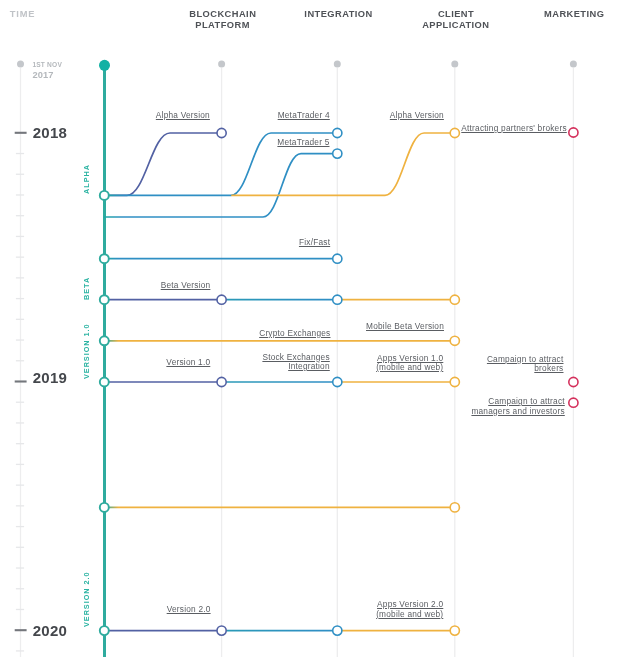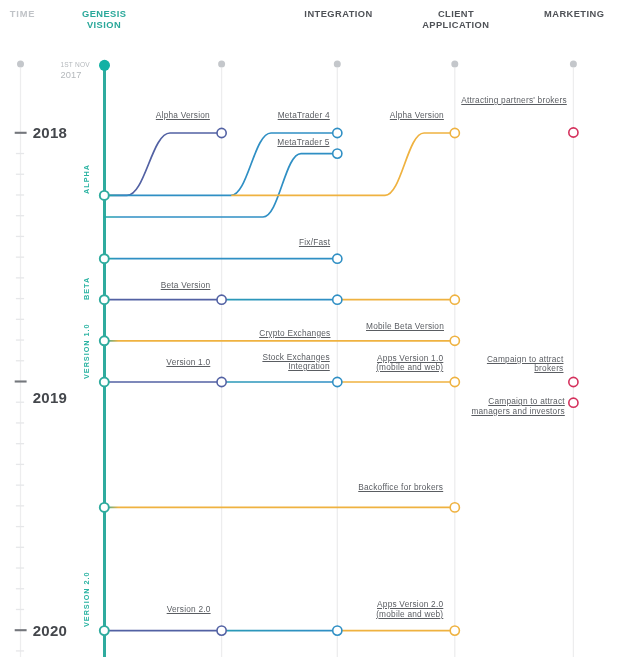--- a/index.html
+++ b/index.html
@@ -9,73 +9,72 @@
        -webkit-font-smoothing:antialiased;}
   #root{position:relative;width:580px;height:657px;background:#fff;}
   svg#canvas{position:absolute;left:0;top:0;}
   .hdr{position:absolute;text-align:center;font-weight:bold;
        font-size:9.3px;line-height:10.6px;letter-spacing:.45px;color:#4f5257;
        white-space:pre;text-indent:.45px;}
   .hdr.time{color:#c0c3c7;letter-spacing:0.85px;text-indent:0.85px;}
   .hdr.gv{color:#2aa89a;}
   .tlabel{position:absolute;font-size:15px;font-weight:bold;color:#44474c;
           letter-spacing:.2px;line-height:11px;}
-  .tstart{position:absolute;font-size:6.6px;font-weight:normal;color:#b4b8bc;
-          letter-spacing:.2px;line-height:11.1px;margin-left:28px;}
+  .tstart{position:absolute;font-size:6.6px;font-weight:bold;color:#b4b8bc;
+          letter-spacing:.2px;line-height:11.1px;}
   .tstart .y{font-size:9.3px;letter-spacing:.1px;line-height:11px;}
   .phase{position:absolute;color:#2ab3a2;font-weight:bold;font-size:7.3px;
          letter-spacing:.95px;transform-origin:0 0;white-space:nowrap;line-height:8px;}
   .ml{position:absolute;font-size:8.3px;letter-spacing:.22px;color:#5a5d62;line-height:9.6px;
       text-align:right;white-space:pre;text-decoration:underline;}
 </style>
 </head>
 <body>
 
 <div id="root">
 
   <div class="hdr time" style="left:-17.8px;top:9.2px;width:80px;">TIME</div>
-  <div class="hdr gv" style="left:54px;top:9.2px;width:100px;">GENESIS
-VISION</div>
+  <div class="hdr" style="left:162.6px;top:9.2px;width:120px;">BLOCKCHAIN
+PLATFORM</div>
   <div class="hdr" style="left:278.3px;top:9.2px;width:120px;">INTEGRATION</div>
   <div class="hdr" style="left:395.8px;top:9.2px;width:120px;">CLIENT
 APPLICATION</div>
   <div class="hdr" style="left:514.0px;top:9.2px;width:120px;">MARKETING</div>
 
   <div class="tstart" style="left:32.4px;top:58.6px;width:60px;">
     <div>1ST NOV</div>
     <div class="y">2017</div>
   </div>
   <div class="tlabel" style="left:32.8px;top:127.3px;">2018</div>
-  <div class="tlabel" style="left:32.8px;top:392px;">2019</div>
+  <div class="tlabel" style="left:32.8px;top:372px;">2019</div>
   <div class="tlabel" style="left:32.8px;top:624.7px;">2020</div>
 
   <div class="phase" style="left:82.6px;top:194.0px;transform:rotate(-90deg);">ALPHA</div>
   <div class="phase" style="left:82.6px;top:300.2px;transform:rotate(-90deg);">BETA</div>
   <div class="phase" style="left:82.6px;top:379.2px;transform:rotate(-90deg);">VERSION 1.0</div>
   <div class="phase" style="left:82.6px;top:626.7px;transform:rotate(-90deg);">VERSION 2.0</div>
 
   <div class="ml" style="left:9.9px;top:110.8px;width:200px;">Alpha Version</div>
   <div class="ml" style="left:129.8px;top:110.8px;width:200px;">MetaTrader 4</div>
   <div class="ml" style="left:129.5px;top:138.1px;width:200px;">MetaTrader 5</div>
   <div class="ml" style="left:243.9px;top:110.8px;width:200px;">Alpha Version</div>
-  <div class="ml" style="left:366.8px;top:96px;width:200px;">Attracting partners' brokers</div>
+  <div class="ml" style="left:366.8px;top:124px;width:200px;">Attracting partners' brokers</div>
   <div class="ml" style="left:10.4px;top:280.6px;width:200px;">Beta Version</div>
   <div class="ml" style="left:130.2px;top:237.5px;width:200px;">Fix/Fast</div>
   <div class="ml" style="left:130.5px;top:280.6px;width:200px;margin-top:48px;">Crypto Exchanges</div>
   <div class="ml" style="left:244.0px;top:321.7px;width:200px;">Mobile Beta Version</div>
   <div class="ml" style="left:10.3px;top:358.3px;width:200px;">Version 1.0</div>
   <div class="ml" style="left:129.8px;top:352.5px;width:200px;">Stock Exchanges
 Integration</div>
   <div class="ml" style="left:243.3px;top:353.5px;width:200px;">Apps Version 1.0
 (mobile and web)</div>
   <div class="ml" style="left:363.5px;top:354.6px;width:200px;">Campaign to attract
 brokers</div>
   <div class="ml" style="left:364.8px;top:397.2px;width:200px;">Campaign to attract
 managers and investors</div>
-  <div class="ml" style="left:243.2px;top:482.6px;width:200px;">Backoffice for brokers</div>
   <div class="ml" style="left:10.6px;top:604.5px;width:200px;">Version 2.0</div>
   <div class="ml" style="left:243.3px;top:600.1px;width:200px;">Apps Version 2.0
 (mobile and web)</div>
 
   <svg id="canvas" width="640" height="657" viewBox="0 0 640 657">
     <defs id="gradient-defs">
         <linearGradient id="grd0" x1="104.3" y1="0" x2="221.6" y2="0" gradientUnits="userSpaceOnUse">
           <stop offset="0" stop-color="#1fa9a4"></stop>
           <stop offset="0.06" stop-color="#5261a3"></stop>
         </linearGradient>

